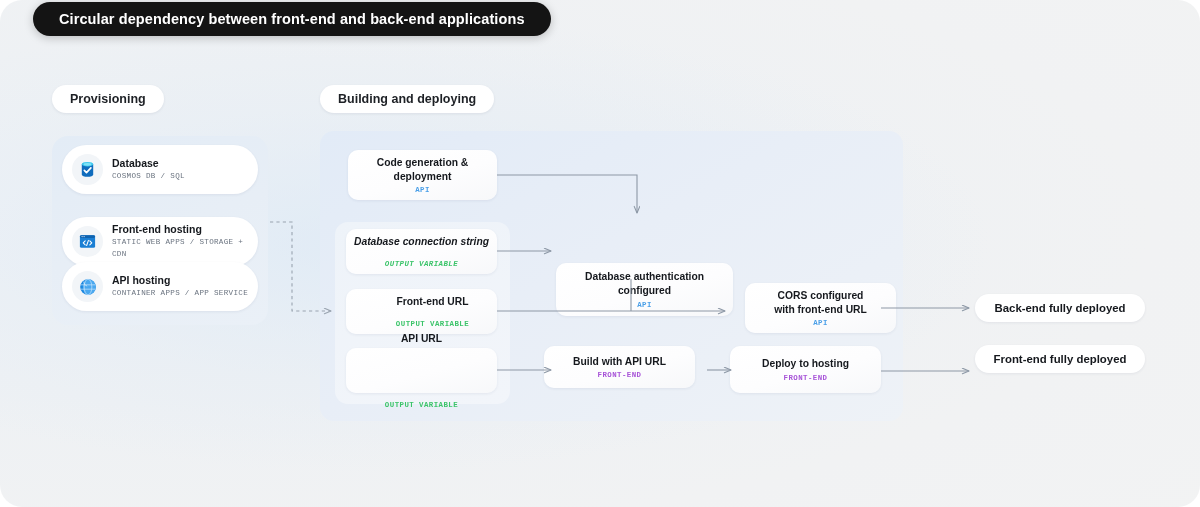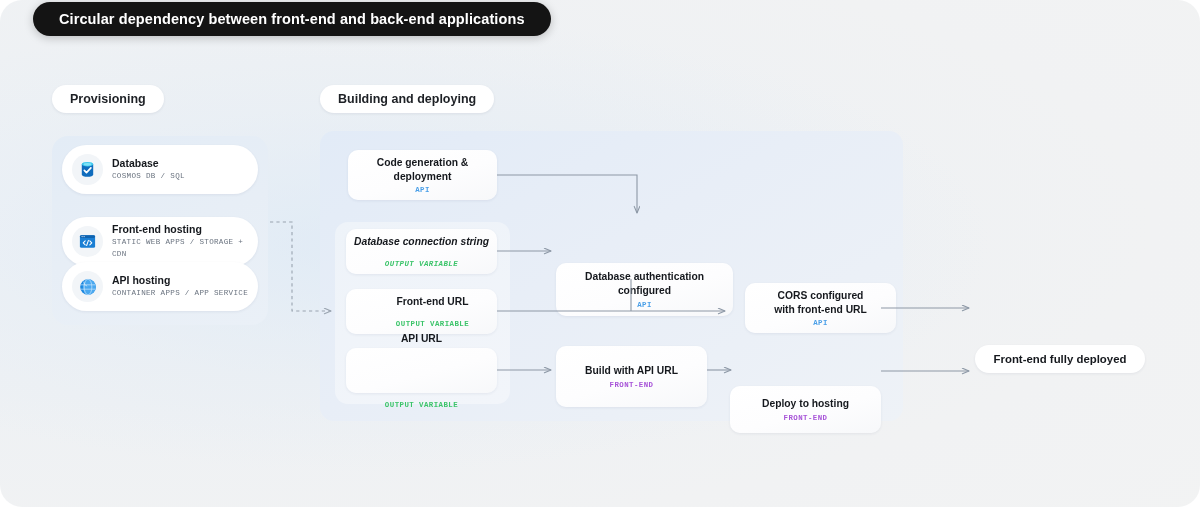--- a/index.html
+++ b/index.html
@@ -191,35 +191,38 @@
     <div class="node" style="left:346px;top:348px;width:151px;height:45px;gap:44px;">
       <span class="node-label">API URL</span>
       <span class="node-tag tag-out">OUTPUT VARIABLE</span>
     </div>
 
     <div class="node" style="left:556px;top:226px;width:177px;height:53px;margin-top:37px;">
       <span class="node-label">Database authentication<br>configured</span>
       <span class="node-tag tag-api">API</span>
     </div>
 
-    <div class="node" style="left:556px;top:346px;width:151px;height:61px;">
+    <div class="node" style="left:544px;top:346px;width:151px;height:42px;">
       <span class="node-label">Build with API URL</span>
       <span class="node-tag tag-fe">FRONT-END</span>
     </div>
 
     <div class="node" style="left:730px;top:283px;width:151px;height:50px;margin-left:15px;">
       <span class="node-label">CORS configured<br>with front-end URL</span>
       <span class="node-tag tag-api">API</span>
     </div>
 
-    <div class="node" style="left:730px;top:346px;width:151px;height:47px;margin-top:40px;">
+    <div class="node" style="left:730px;top:346px;width:151px;height:47px;">
       <span class="node-label">Deploy to hosting</span>
       <span class="node-tag tag-fe">FRONT-END</span>
     </div>
 
+    <div class="result" style="left:975px;top:294px;">
+      <span>Back-end fully deployed</span>
+    </div>
     <div class="result" style="left:975px;top:345px;">
       <span>Front-end fully deployed</span>
     </div>
 
   </div>
 
   <div class="title-pill">
     <span>Circular dependency between front-end and back-end applications</span>
   </div>
 </div>

